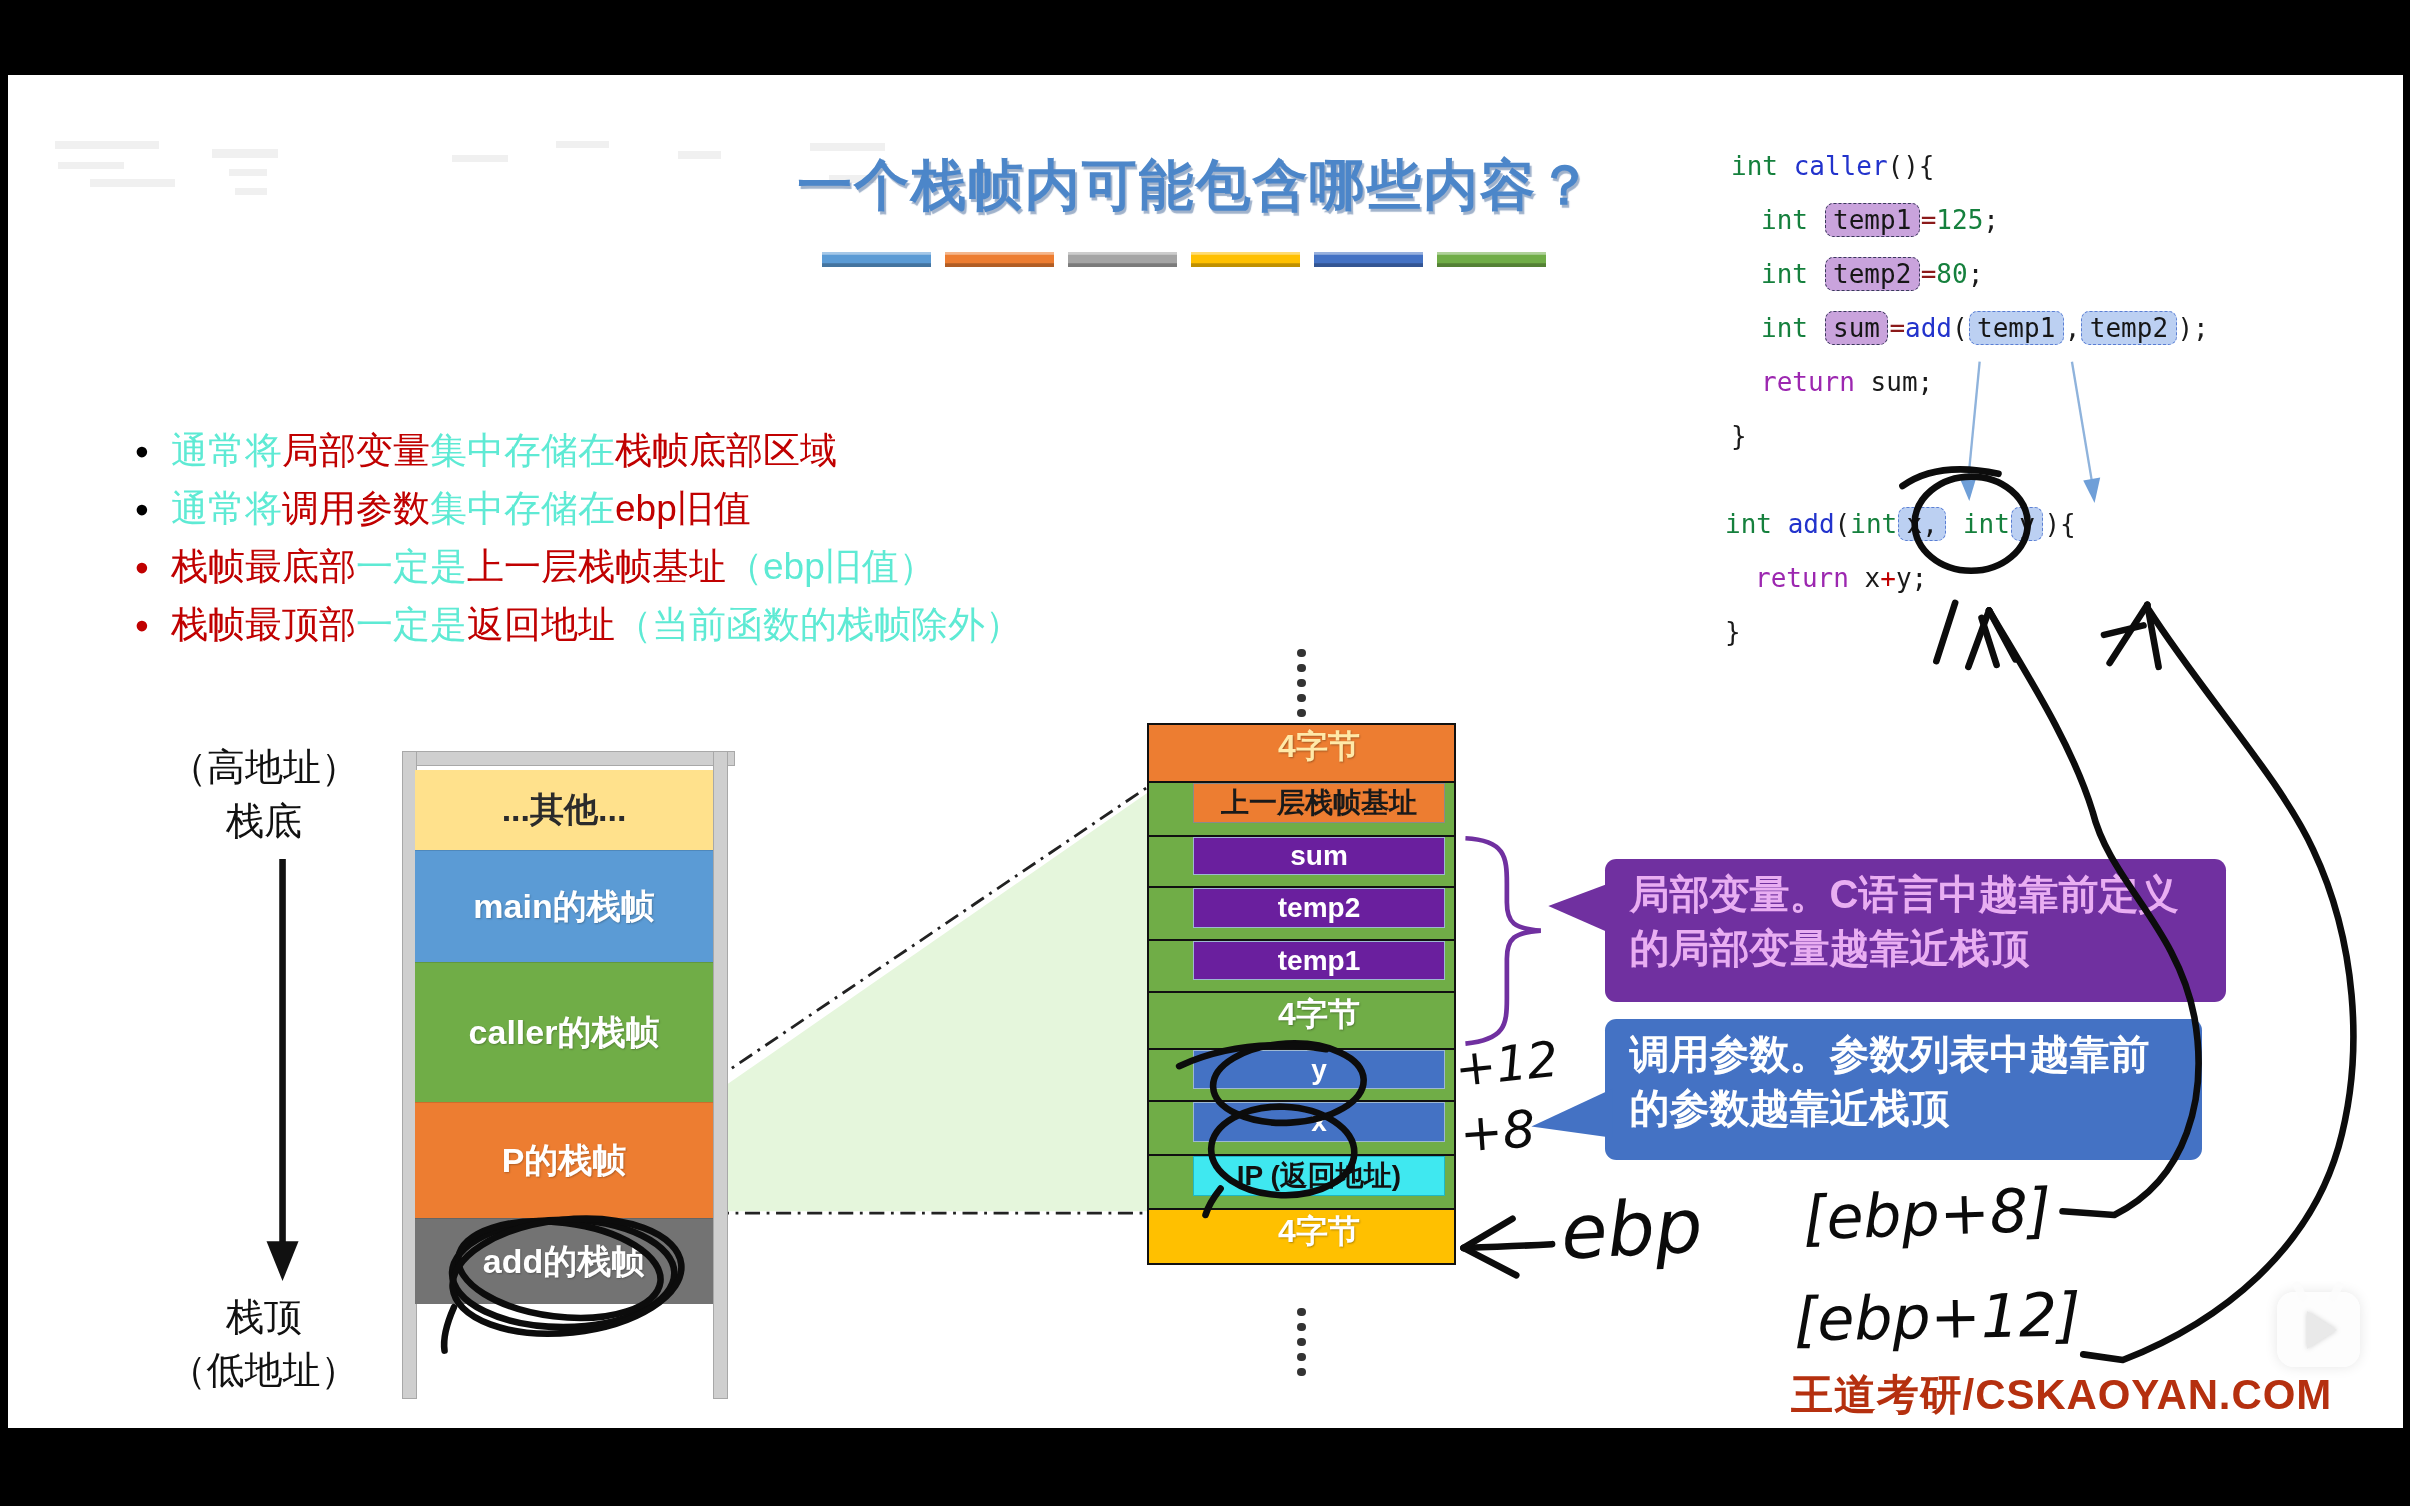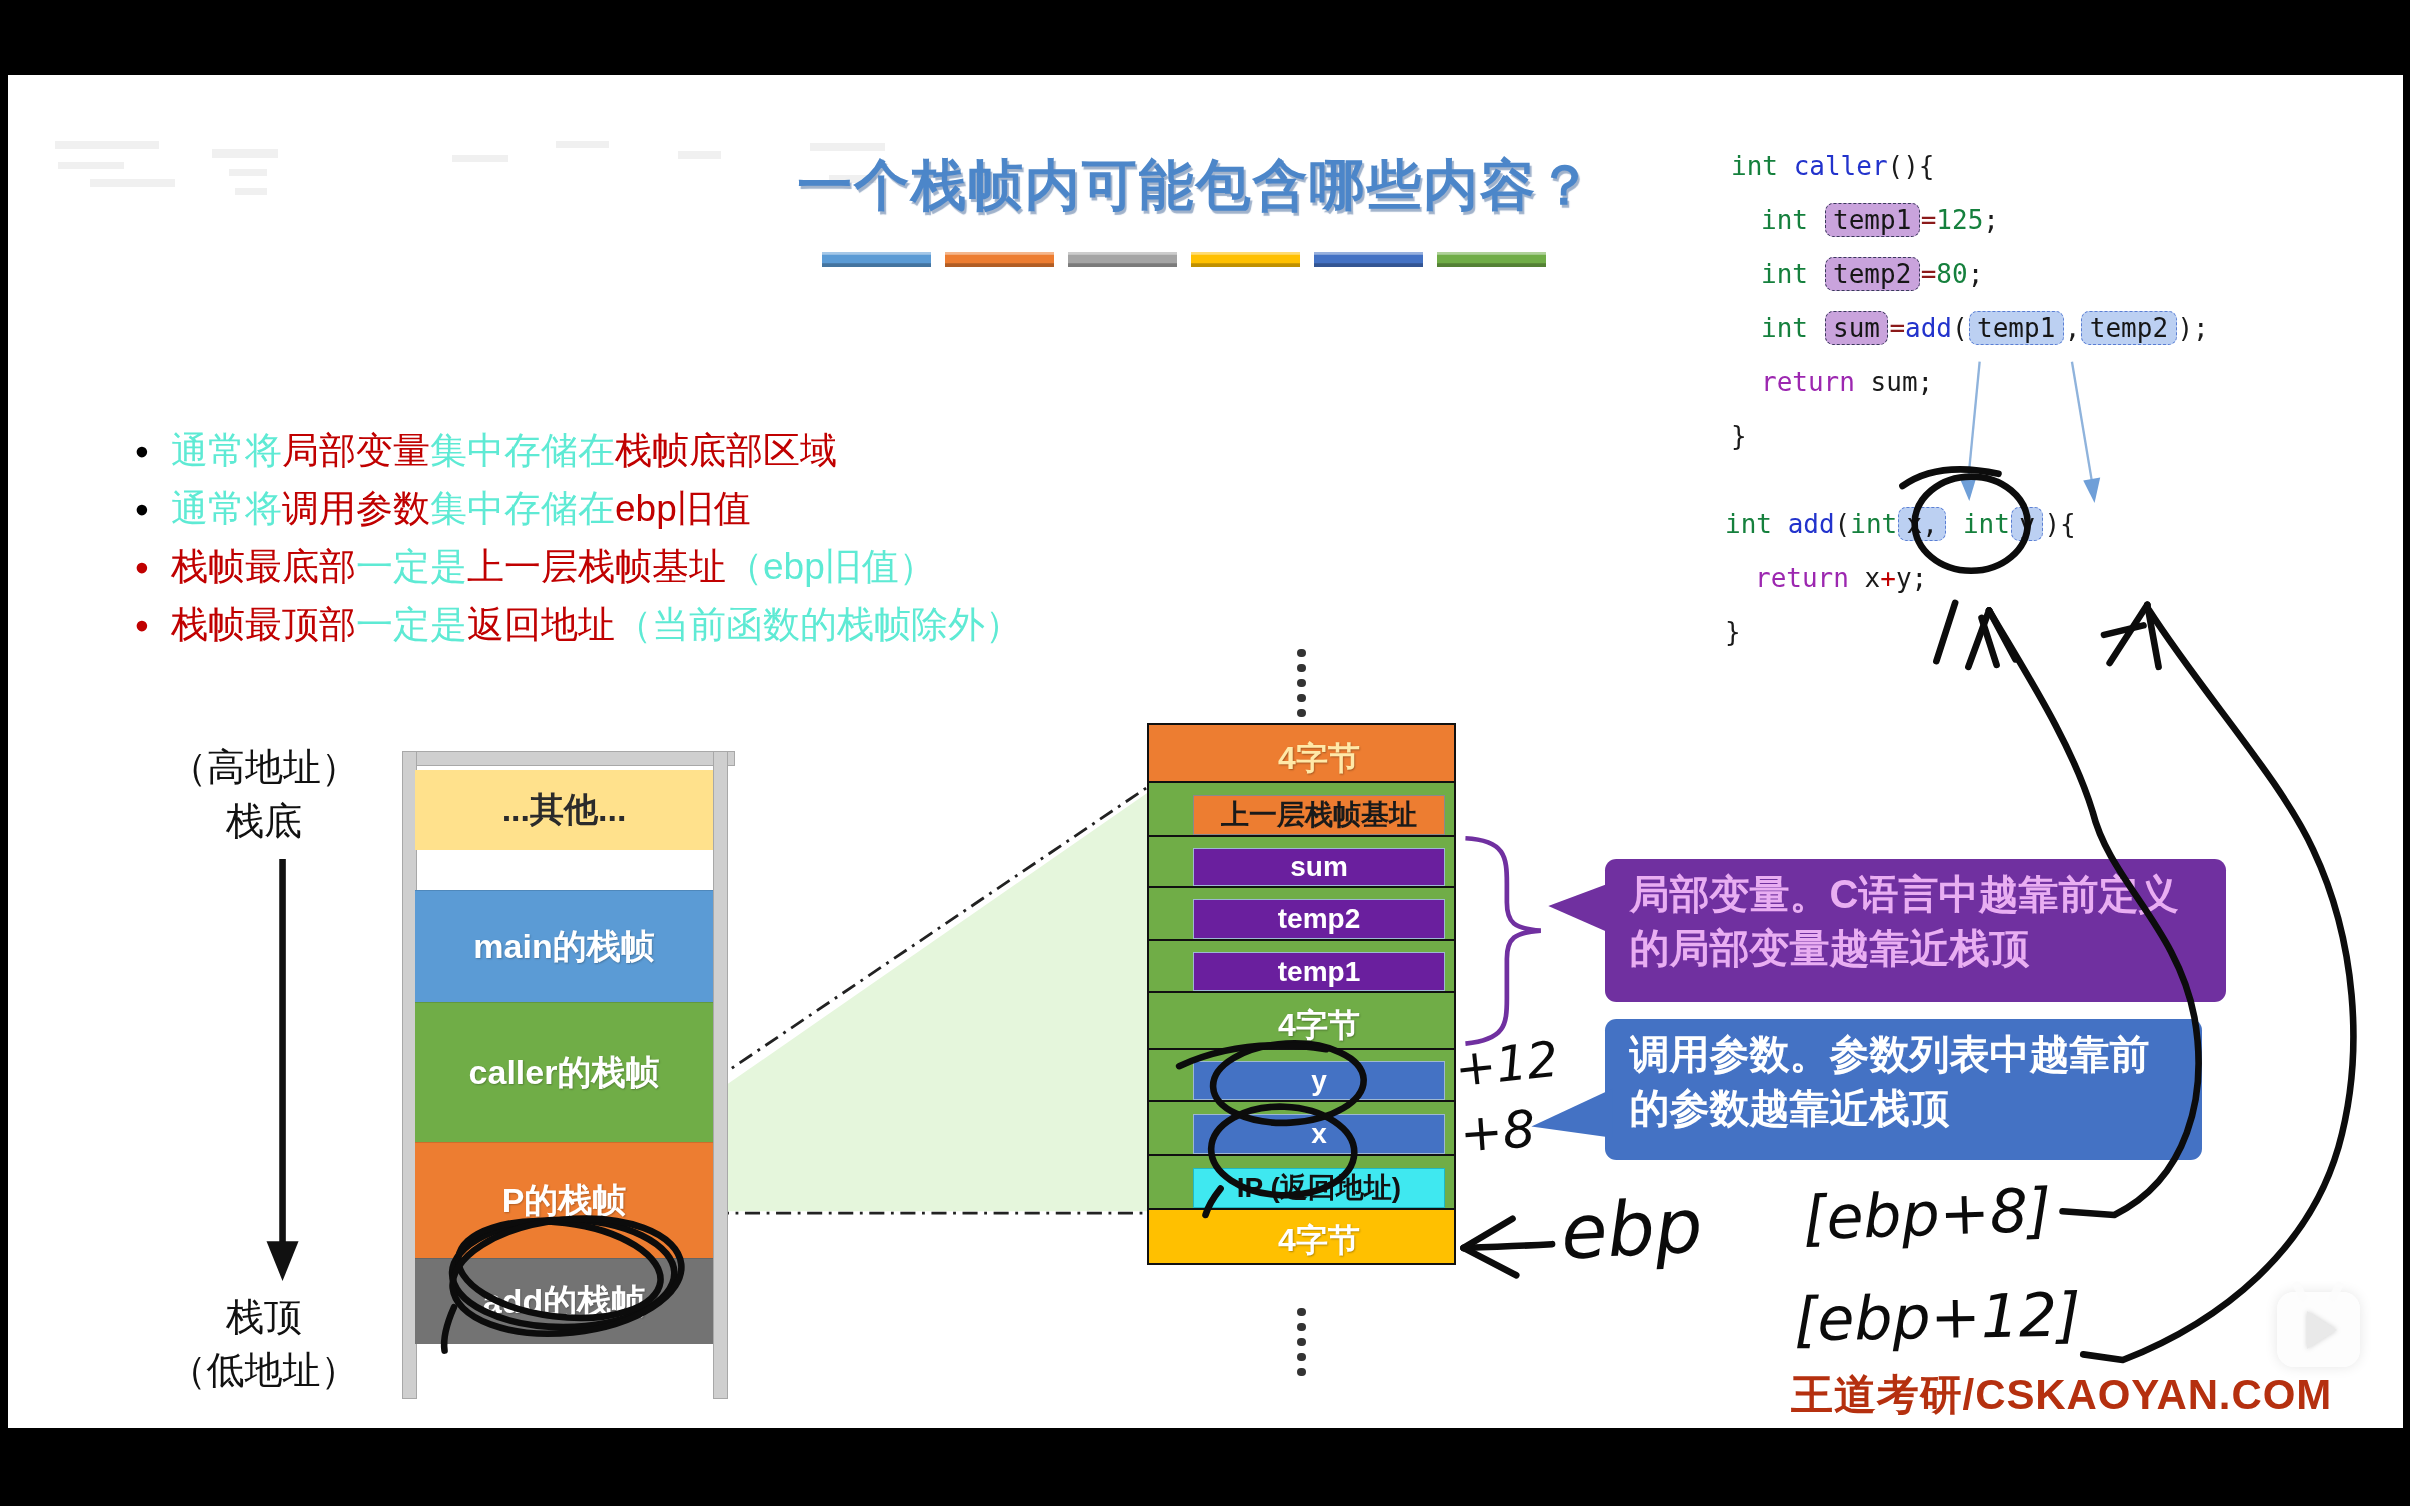--- a/index.html
+++ b/index.html
@@ -30,21 +30,21 @@
   .lcell{width:100%;display:flex;align-items:center;justify-content:center;
          font-size:34px;font-weight:bold;text-shadow:0.9px 0.9px 1.9px rgba(0,0,0,.25);
          border-top:1.9px solid rgba(0,0,0,.12);}
   .lcell:first-child{border-top:none;}
 
   
   .side-label{font-size:38px;color:#111;text-align:center;}
 
   
   .fstack{left:1147px;top:723px;width:309px;border:2.8px solid #111;box-sizing:border-box;}
-  .frow{position:relative;display:flex;align-items:flex-end;justify-content:center;box-sizing:border-box;
+  .frow{position:relative;display:flex;align-items:flex-start;justify-content:center;box-sizing:border-box;
         border-top:2.8px solid #111;padding-left:35px;}
   .frow:first-child{border-top:none;}
   .frow .rowlabel{font-size:32px;font-weight:bold;text-shadow:0.9px 0.9px 1.9px rgba(0,0,0,.3);}
   .fbox{display:flex;align-items:center;justify-content:center;box-sizing:border-box;
         font-size:28px;font-weight:bold;}
   .dotcol{width:9.4px;}
   .dot{width:8.5px;height:8.5px;border-radius:50%;background:#333;margin:6.6px auto;}
 
   
   .callout{border-radius:11.3px;box-sizing:border-box;display:flex;align-items:flex-start;}
@@ -135,21 +135,21 @@
       <line x1="758" y1="1147" x2="758" y2="1288"></line>
       <line x1="758" y1="1288" x2="1312" y2="1288"></line>
     </g>
   </svg>
 
   <div class="abs rail" style="left:402px;top:751px;width:331px;height:13px;"></div>
   <div class="abs rail" style="left:402px;top:751px;width:13px;height:646px;"></div>
   <div class="abs rail" style="left:713px;top:751px;width:13px;height:646px;"></div>
   <div class="abs lstack-cells">
       <div class="lcell" style="height: 80px; background: rgb(255, 225, 140); color: rgb(43, 43, 43); text-shadow: none; font-weight: bold;">...其他...</div>
-      <div class="lcell" style="height: 111px; background: rgb(91, 155, 213); color: rgb(255, 255, 255); margin-top: 40px;">main的栈帧</div>
+      <div class="lcell" style="height: 111px; background: rgb(91, 155, 213); color: rgb(255, 255, 255);">main的栈帧</div>
       <div class="lcell" style="height: 139px; background: rgb(112, 173, 71); color: rgb(255, 255, 255);">caller的栈帧</div>
       <div class="lcell" style="height: 115px; background: rgb(237, 125, 49); color: rgb(255, 255, 255);">P的栈帧</div>
       <div class="lcell" style="height: 85px; background: #737373; color: rgb(255, 255, 255);">add的栈帧</div>
     </div>
 
   <div class="abs side-label" style="left:132px;top:742px;width:264px;">（高地址）</div>
   <div class="abs side-label" style="left:132px;top:796px;width:264px;">栈底</div>
   <div class="abs side-label" style="left:132px;top:1292px;width:264px;">栈顶</div>
   <div class="abs side-label" style="left:108px;top:1345px;width:311px;">（低地址）</div>
   <svg width="2411" height="1507" viewBox="0 0 2560 1600">

